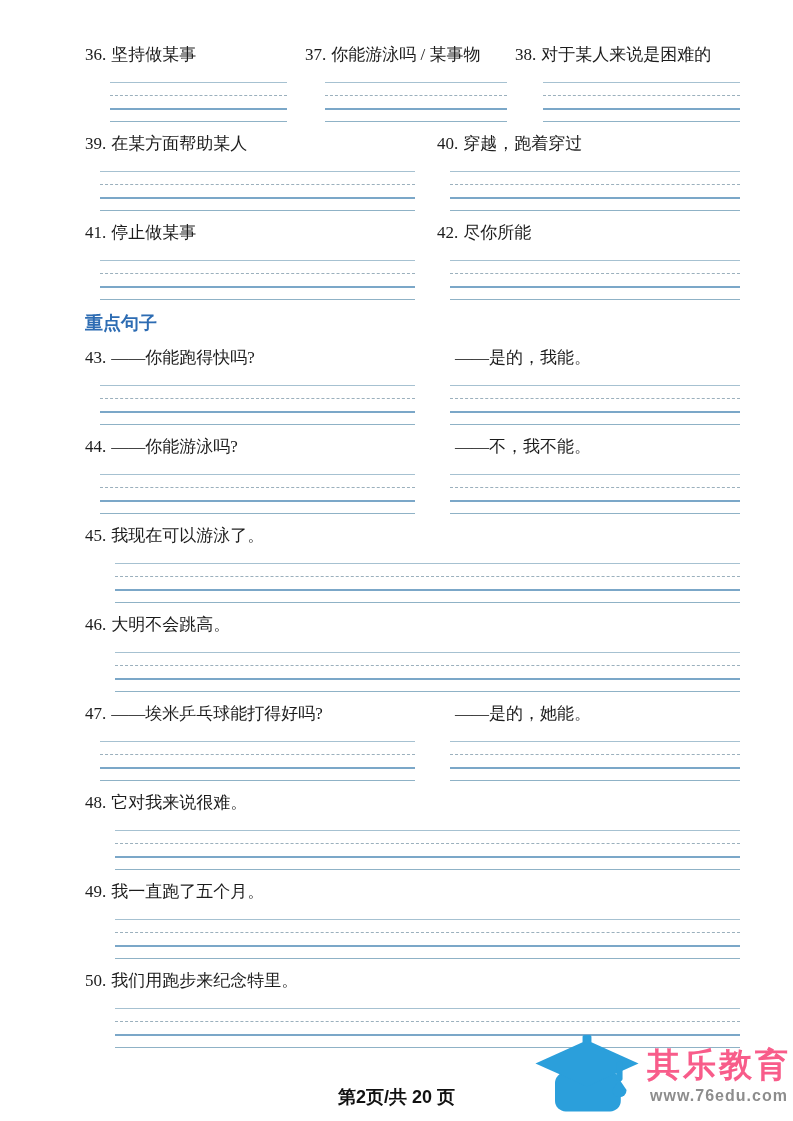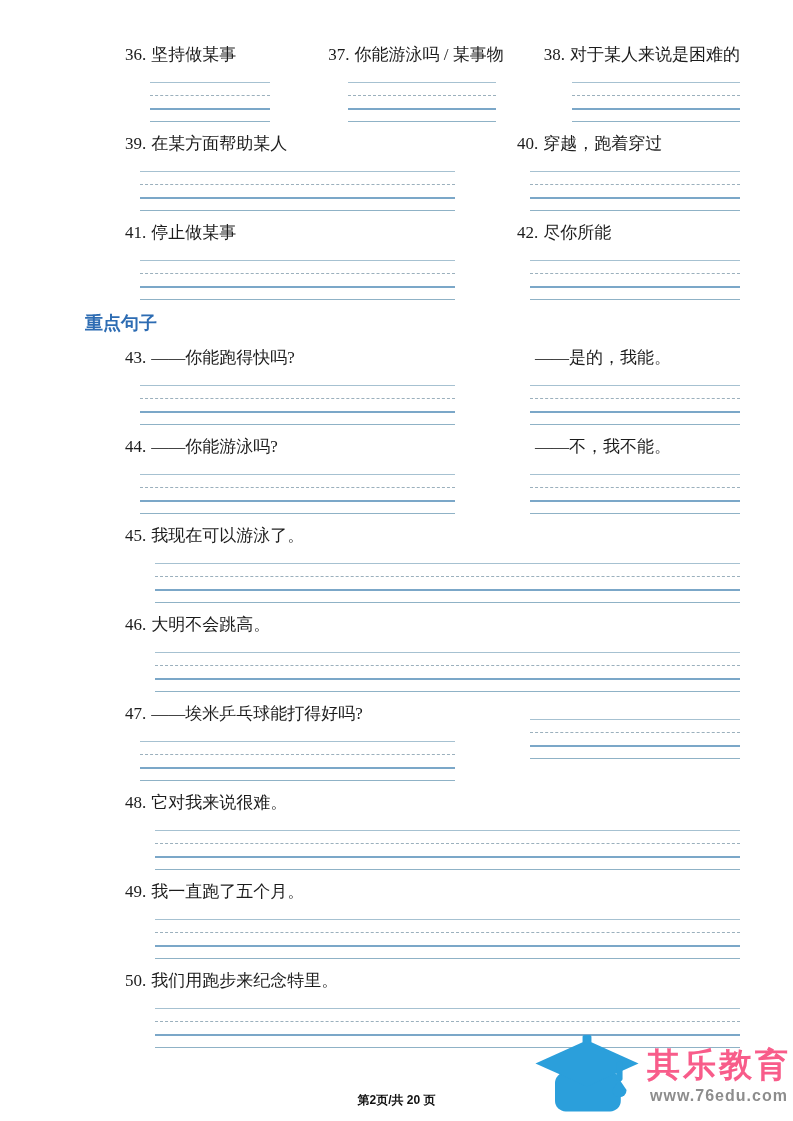--- a/index.html
+++ b/index.html
@@ -8,21 +8,21 @@
     width:793px;height:1121px;
     margin:0 auto;
     background:#ffffff;
     box-sizing:border-box;
     padding:44px 53px 0 85px;
     overflow:hidden;
     font-family:"Liberation Serif","DejaVu Serif",serif;
     color:var(--text,#1c1c1c);
   }
   .row{display:flex;margin-bottom:10px;}
-  .item{box-sizing:border-box;margin-left:40px;}
+  .item{box-sizing:border-box;}
   .label{font-size:17px;line-height:22px;white-space:nowrap;}
   .num{margin-right:5px;}
   
   .wl{margin-top:16px;}
   .wl .line{height:13px;box-sizing:border-box;}
   .wl .line.solid-top{border-top:1.6px solid var(--line_light,#a6c1d1);}
   .wl .line.dashed-mid{border-top:1.4px dashed var(--line_dashed,#9bb0bd);}
   .wl .line.solid-strong{border-top:2px solid var(--line_strong,#7ba7c8);}
   .wl .line.solid-bottom{border-top:1.6px solid var(--line_soft,#8fb2c6);height:2px;}
   
@@ -45,21 +45,21 @@
     margin:4px 0 12px 0;
     font-family:"Liberation Sans","DejaVu Sans",sans-serif;
     font-weight:bold;
     font-size:18px;line-height:24px;
     color:var(--heading_blue,#2d6cb3);
   }
   .footer{
     position:absolute;left:0;bottom:12px;width:100%;
     text-align:center;
     font-family:"Liberation Sans","DejaVu Sans",sans-serif;
-    font-weight:bold;font-size:12px;color:#111;
+    font-weight:bold;font-size:18px;color:#111;
   }
   .logo{
     position:absolute;right:2px;bottom:2px;
     display:flex;align-items:center;z-index:5;
   }
   .logo-cap{flex:0 0 auto;margin-right:4px;}
   .logo-text{display:flex;flex-direction:column;align-items:center;}
   .logo-brand{
     font-family:"Liberation Sans","DejaVu Sans",sans-serif;
     font-weight:bold;font-size:33px;line-height:38px;
@@ -220,20 +220,21 @@
     <div class="item col-left">
       <div class="label"><span class="num">47.</span><span>——埃米乒乓球能打得好吗?</span></div>
       <div class="wl">
           <div class="line solid-top"></div>
           <div class="line dashed-mid"></div>
           <div class="line solid-strong"></div>
           <div class="line solid-bottom"></div>
         </div>
     </div>
     <div class="item col-right">
+      <div class="label answer-label">——是的，她能。</div>
       <div class="wl">
           <div class="line solid-top"></div>
           <div class="line dashed-mid"></div>
           <div class="line solid-strong"></div>
           <div class="line solid-bottom"></div>
         </div>
     </div>
   </div>
 
   <div class="item full">

